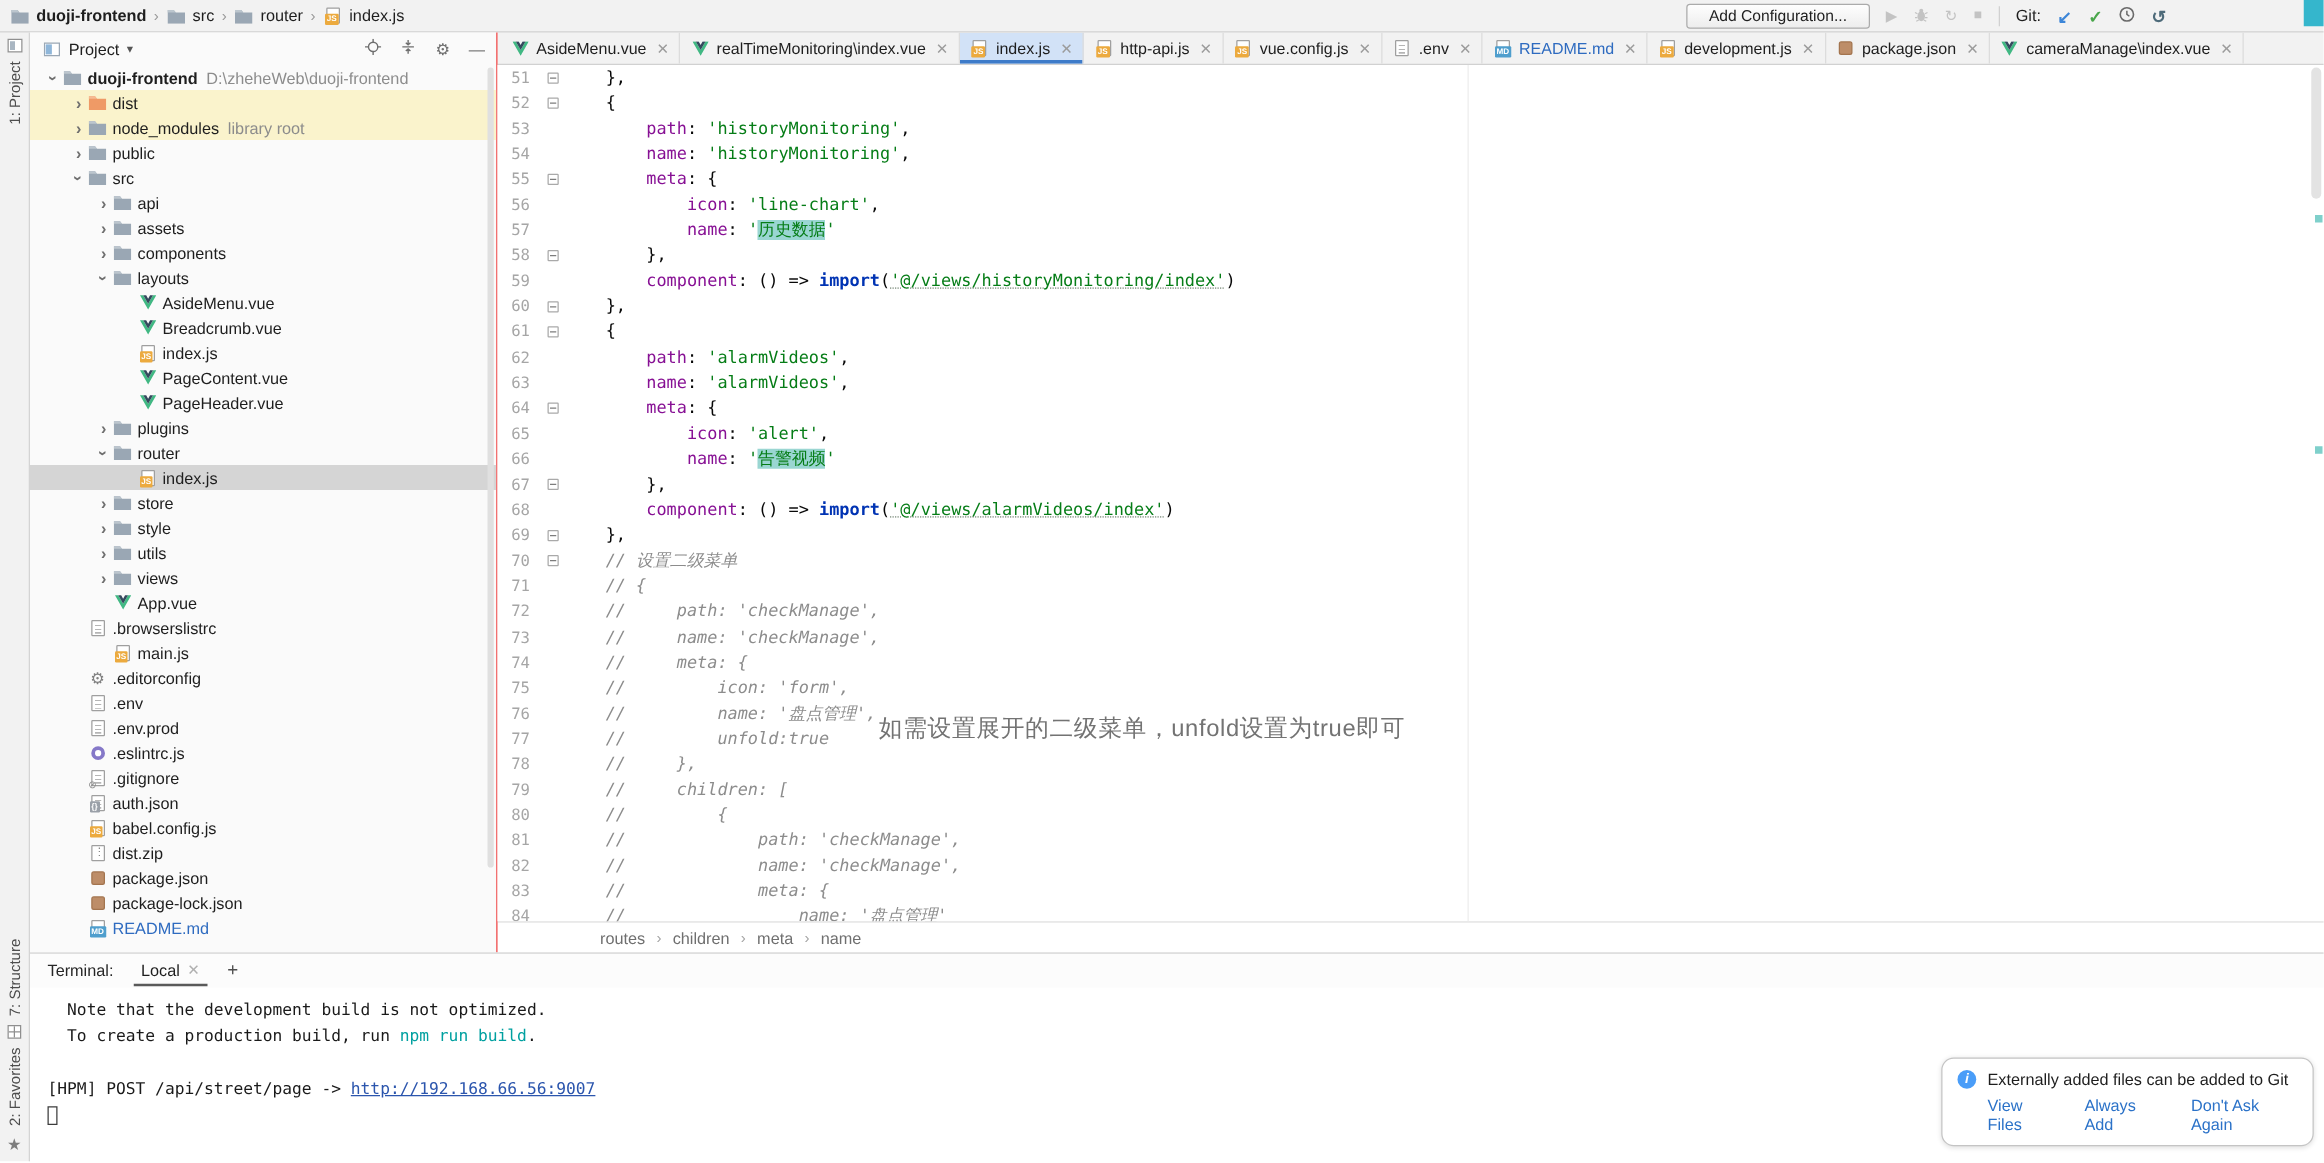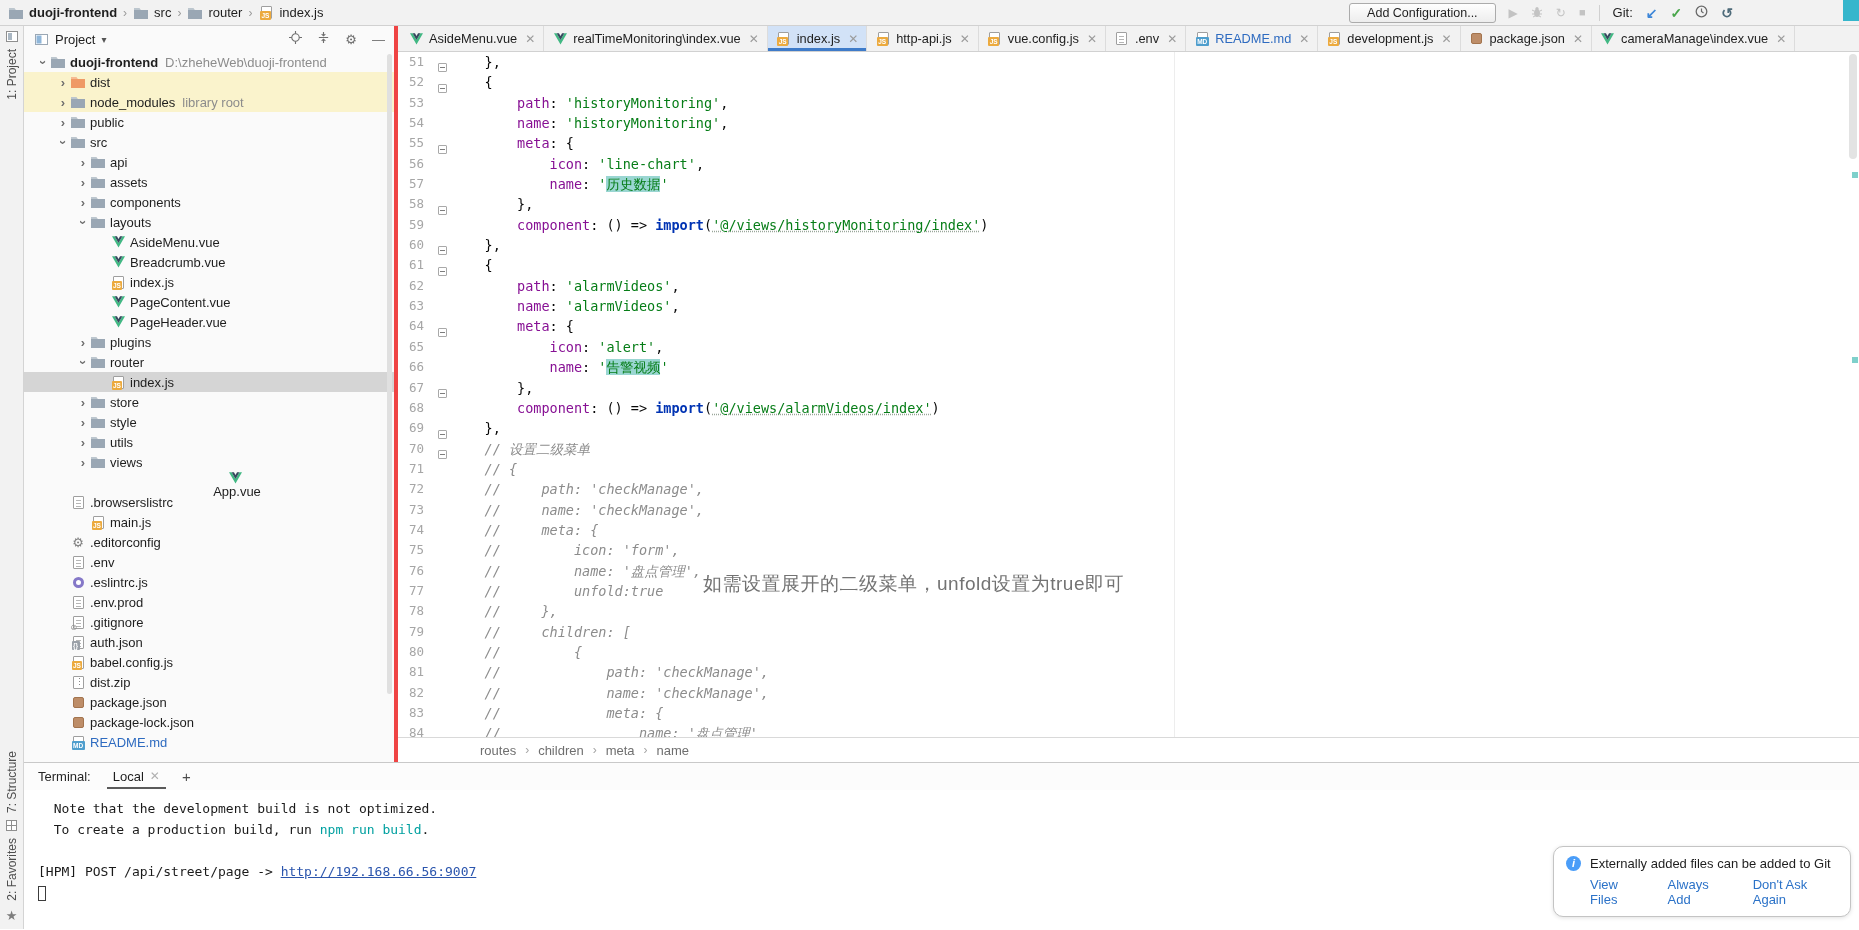--- a/index.html
+++ b/index.html
@@ -32,21 +32,21 @@
   .miniwin{width:12px;height:11px;border:1px solid #8f8f8f;background:#fff;position:relative}
   .miniwin::before{content:"";position:absolute;left:1px;top:1px;bottom:1px;width:4px;background:#a9b6c2}
   .minigrid{width:11px;height:11px;border:1px solid #8f8f8f;position:relative;background:#fff}
   .minigrid::before{content:"";position:absolute;left:0;right:0;top:4px;height:1px;background:#8f8f8f}
   .minigrid::after{content:"";position:absolute;top:0;bottom:0;left:4px;width:1px;background:#8f8f8f}
   .star{color:#7d7d7d;font-size:13px}
   .workspace{flex:1;display:flex;flex-direction:column;min-width:0}
   .upper{height:736px;display:flex;min-height:0}
 
   
-  .project{width:374px;flex:none;background:#fafafa;border-right:4px solid #ef4444;
+  .project{width:374px;flex:none;background:#fafafa;border-right:1px solid #ef4444;
     position:relative;overflow:hidden}
   .phead{height:26px;display:flex;align-items:center;gap:6px;padding:0 9px}
   .pcaret{color:#555;font-size:10px}
   .phead-icons{margin-left:auto;display:flex;align-items:center;gap:15px;color:#6f6f6f}
   .phead-icons .gear{font-size:13px}
   .ptree{position:relative}
   .trow{height:20px;display:flex;align-items:center;white-space:nowrap;font-size:13px}
   .trow .chev{width:14px;flex:none;text-align:center;color:#6e6e6e;font-size:13px;font-weight:700;line-height:1}
   .trow .chev.open{transform:rotate(90deg)}
   .icon-cell{width:16px;flex:none;display:flex;justify-content:center;align-items:center}
@@ -78,21 +78,21 @@
   
   .editorcol{flex:1;display:flex;flex-direction:column;min-width:0}
   .tabbar{height:26px;flex:none;background:#f2f2f2;border-bottom:1px solid #d1d1d1;
     display:flex;align-items:stretch;padding-left:2px;overflow:hidden}
   .tab{display:flex;align-items:center;gap:5px;padding:0 8px;border-right:1px solid #dcdcdc;
     font-size:12.8px;white-space:nowrap}
   .tab.active{background:#d2e2f7;box-shadow:inset 0 -3px 0 #3e7bc9}
   .tab .x{color:#9b9b9b;font-size:12px;margin-left:3px}
   .editor{height:685px;flex:none;position:relative;overflow:hidden;background:#fff;
     font-family:"DejaVu Sans Mono",monospace;font-size:13.5px;line-height:20.35px}
-  .cline{display:flex;height:20.35px;align-items:flex-end}
+  .cline{display:flex;height:20.35px;align-items:center}
   .gut{width:34px;flex:none;text-align:right;padding-right:8px;color:#a6a6a6;
     font-size:12.5px;font-family:"DejaVu Sans Mono",monospace}
   .foldc{width:20px;flex:none;display:flex;align-items:center;justify-content:center}
   .foldbox{width:9px;height:9px;border:1px solid #a9a9a9;background:#fff;position:relative;border-radius:1px}
   .foldbox::after{content:"";position:absolute;left:1px;right:1px;top:3px;height:1px;background:#7d7d7d}
   .codetxt{white-space:pre}
   .tk-p{color:#080808}
   .tk-k{color:#871094}
   .tk-s{color:#067d17}
   .tk-w{color:#0033b3;font-weight:700}
@@ -448,21 +448,21 @@
             <div class="trow" style="padding-left: 52px;">
               <span class="chev">›</span>
               <span class="icon-cell">
                 <svg width="14" height="12" viewBox="0 0 14 12">
                   <path fill="#9aa7b4" d="M0 1h5l1.6 2H14v9H0z"></path>
                   <path fill="#bcc6ce" d="M0 1h5l1.6 2H0z"></path>
                 </svg>
               </span>
               <span class="tlabel">views</span>
             </div>
-            <div class="trow" style="padding-left: 52px; flex-direction: column;">
+            <div class="trow" style="padding-left: 52px;">
               <span class="chev"></span>
               <span class="icon-cell">
                 <svg width="13" height="12" viewBox="0 0 26 23">
                   <path fill="#41b883" d="M0 0h5.2L13 13.4 20.8 0H26L13 22.5z"></path>
                   <path fill="#35495e" d="M5.2 0h4.7L13 5.4 16.1 0h4.7L13 13.4z"></path>
                 </svg>
               </span>
               <span class="tlabel">App.vue</span>
             </div>
             <div class="trow" style="padding-left: 32px;">
@@ -491,30 +491,30 @@
             <div class="trow" style="padding-left: 32px;">
               <span class="chev"></span>
               <span class="icon-cell">
                 <span class="doc doc-lines"></span>
               </span>
               <span class="tlabel">.env</span>
             </div>
             <div class="trow" style="padding-left: 32px;">
               <span class="chev"></span>
               <span class="icon-cell">
+                <span class="doc doc-lines"></span>
+              </span>
+              <span class="tlabel">.env.prod</span>
+            </div>
+            <div class="trow" style="padding-left: 32px;">
+              <span class="chev"></span>
+              <span class="icon-cell">
                 <span class="esl"></span>
               </span>
               <span class="tlabel">.eslintrc.js</span>
-            </div>
-            <div class="trow" style="padding-left: 32px;">
-              <span class="chev"></span>
-              <span class="icon-cell">
-                <span class="doc doc-lines"></span>
-              </span>
-              <span class="tlabel">.env.prod</span>
             </div>
             <div class="trow" style="padding-left: 32px;">
               <span class="chev"></span>
               <span class="icon-cell">
                 <span class="doc doc-lines">
                   <span class="ign-o">⊘</span>
                 </span>
               </span>
               <span class="tlabel">.gitignore</span>
             </div>

